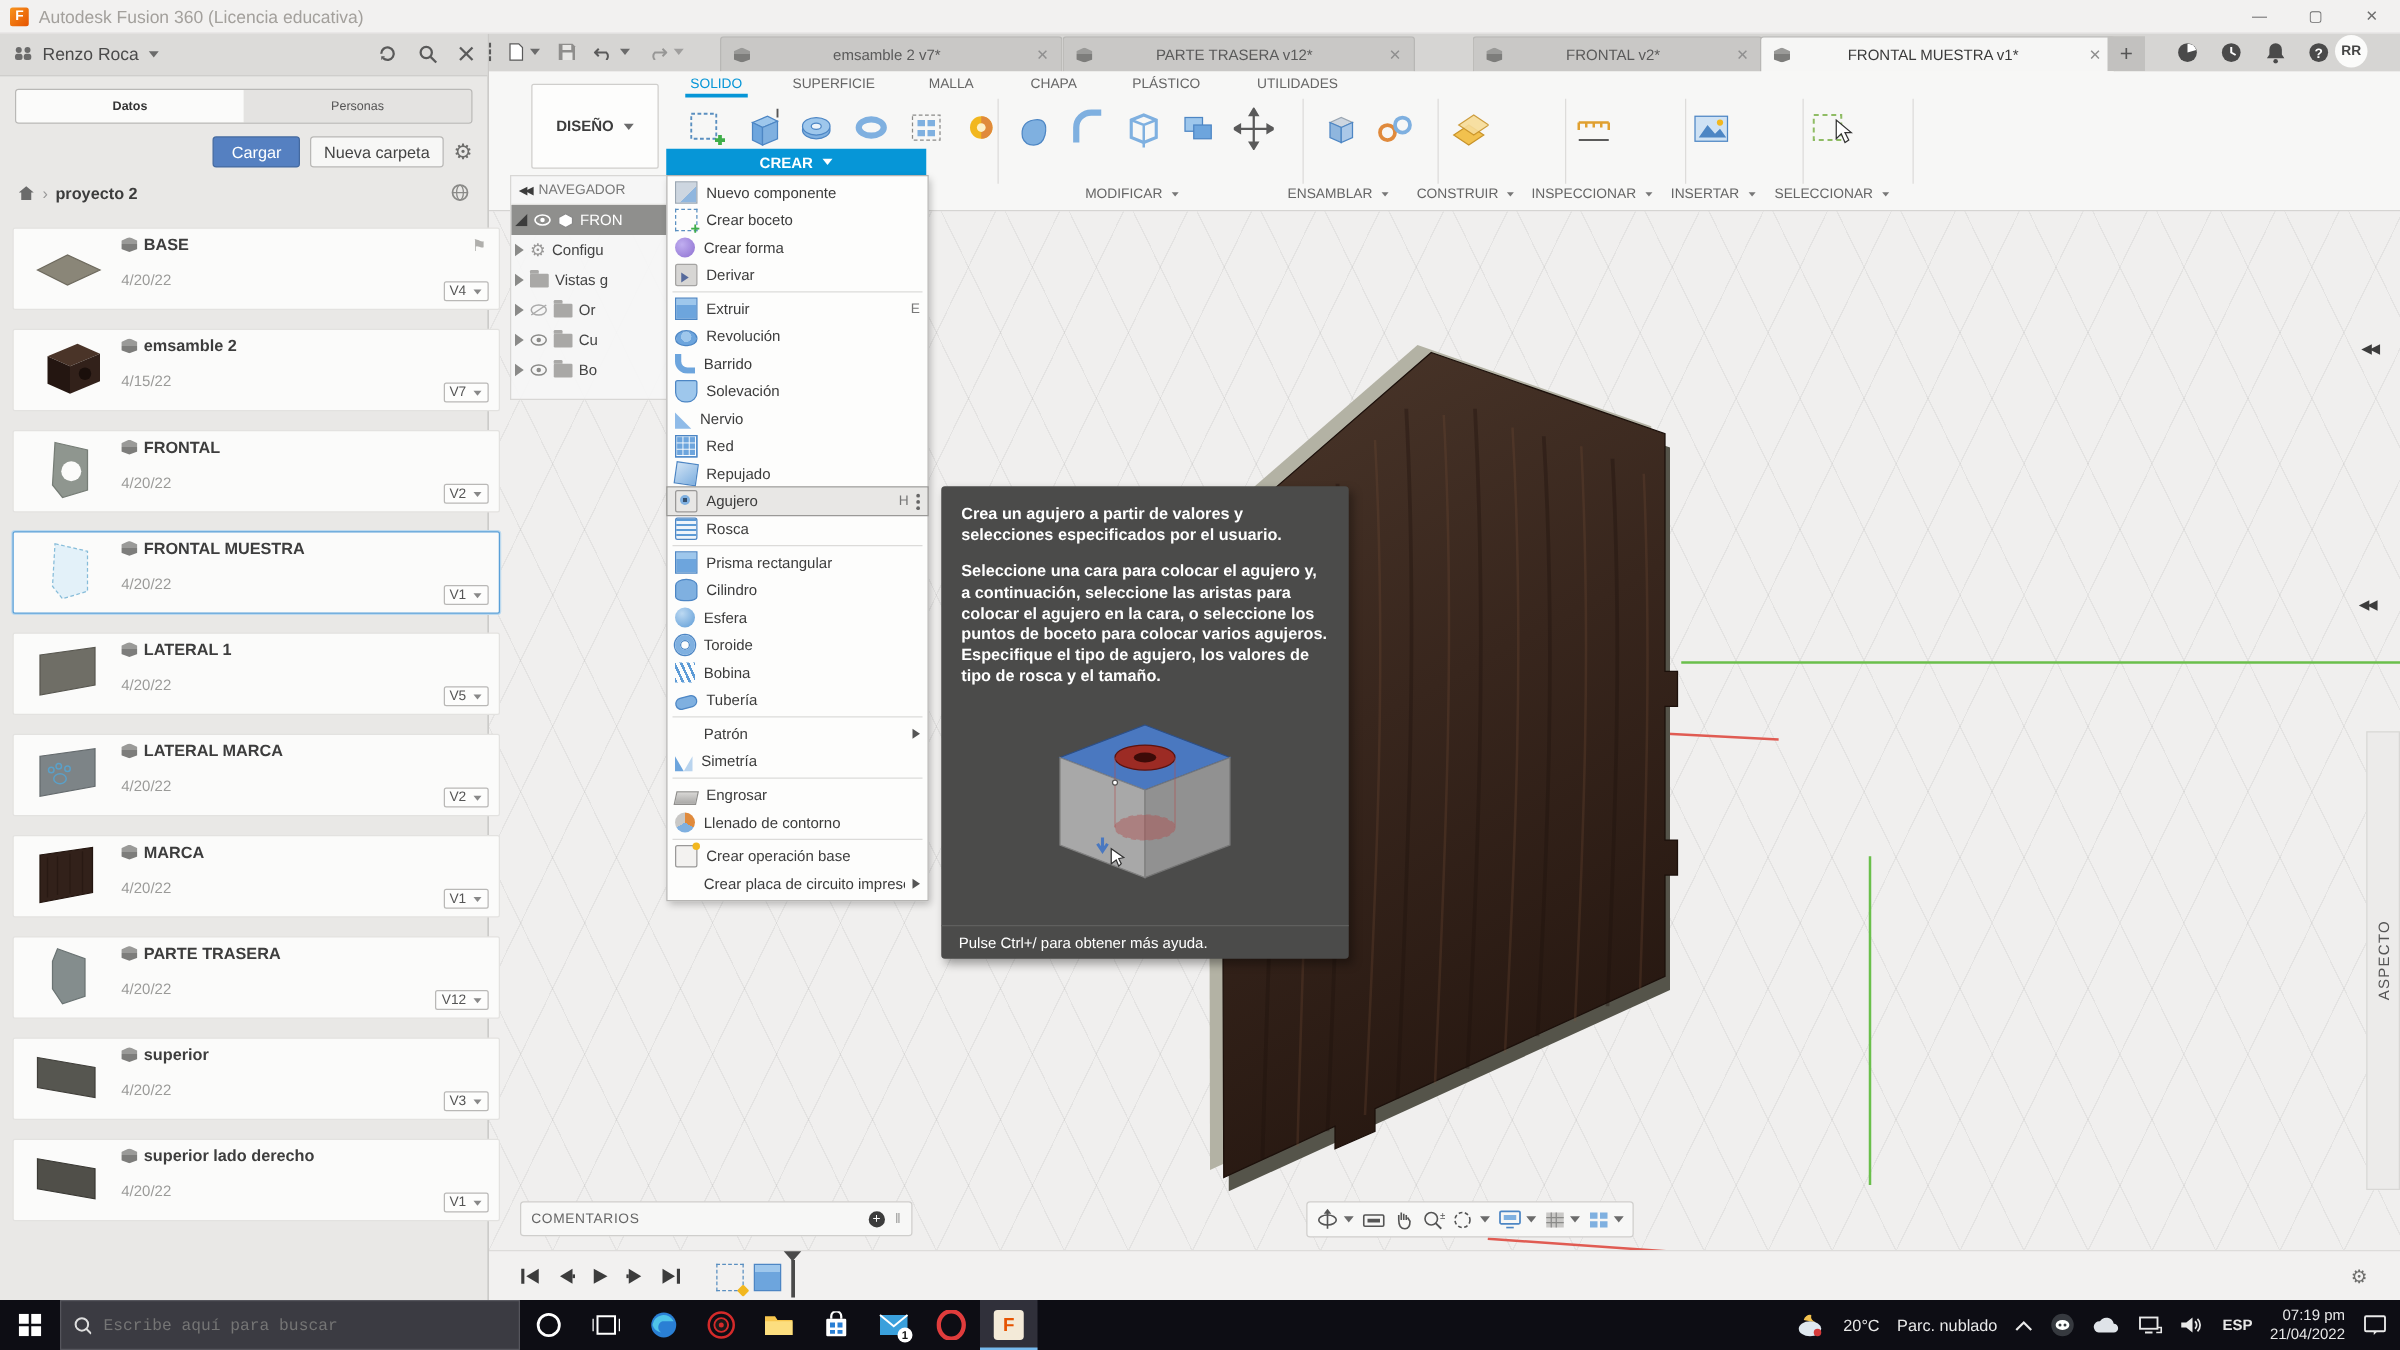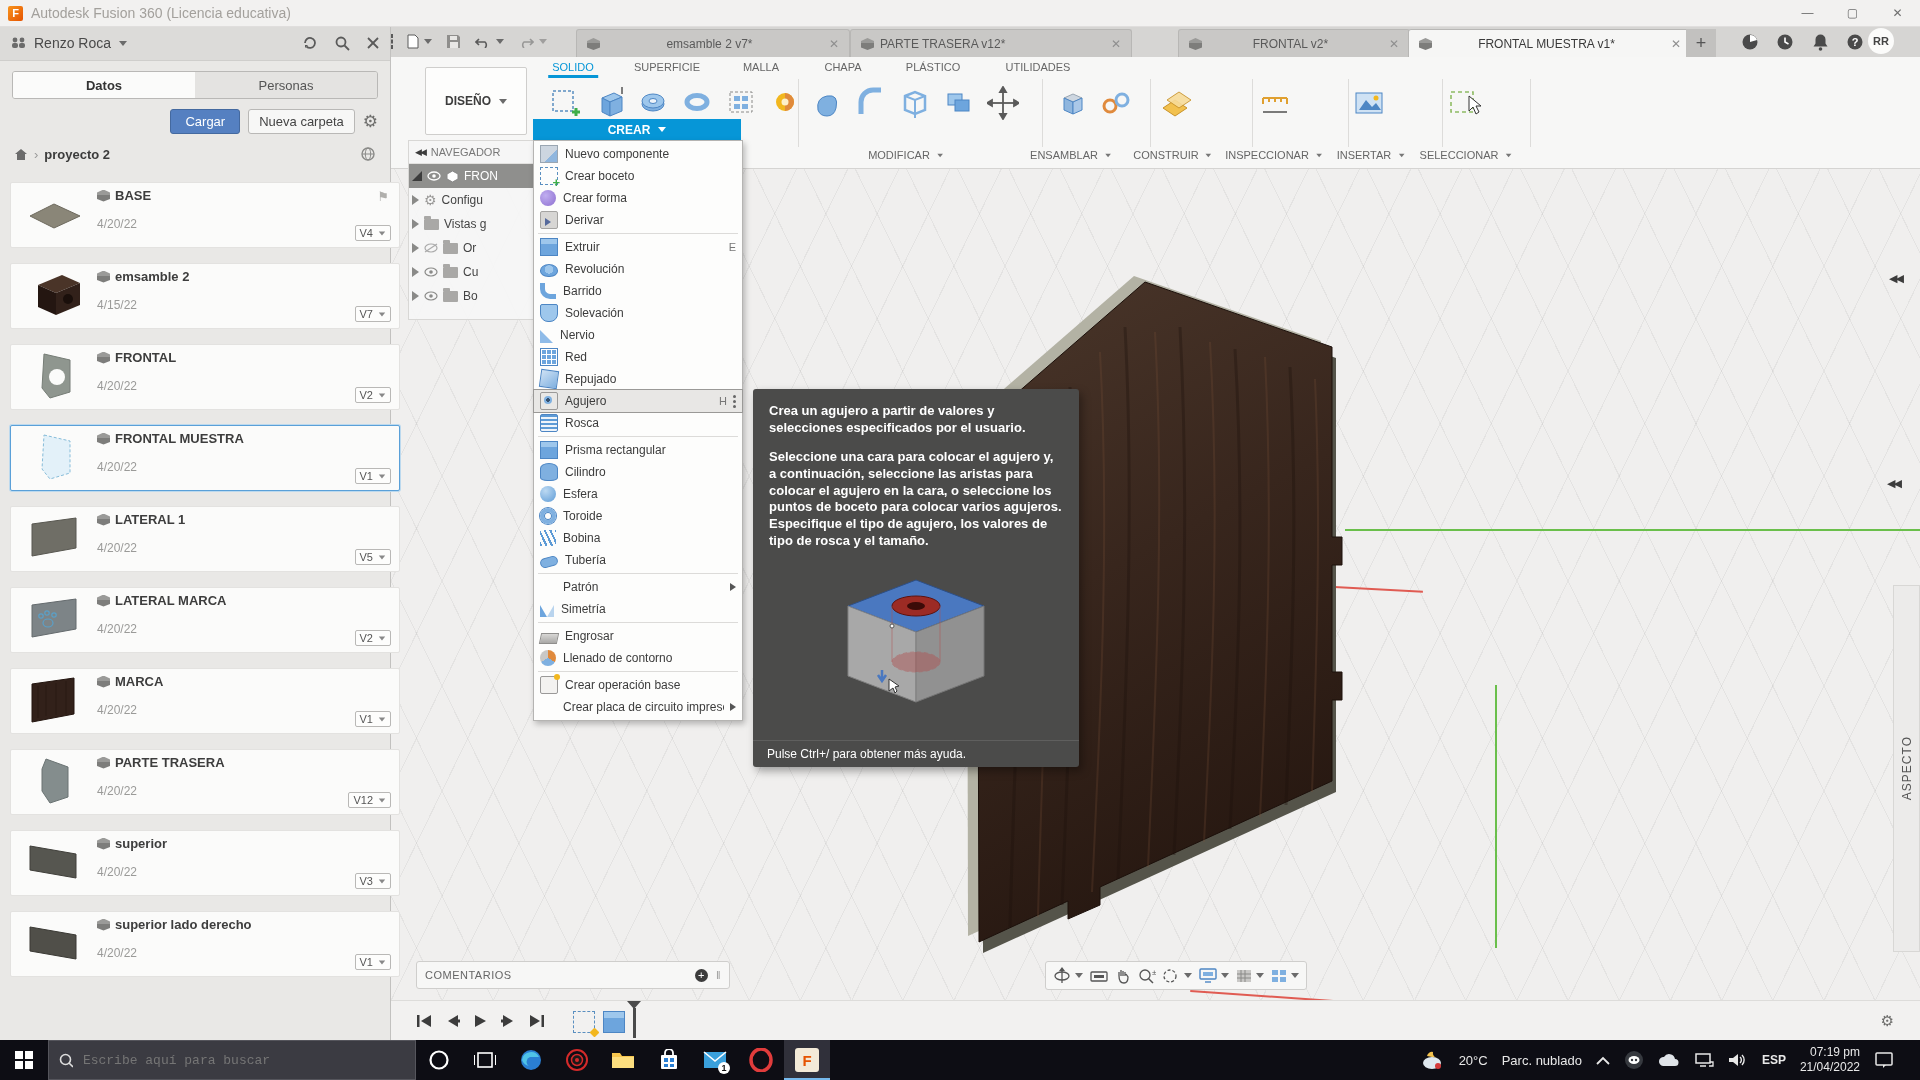--- a/index.html
+++ b/index.html
@@ -15,21 +15,21 @@
   .win-btns{margin-left:auto;display:flex;height:26px}
   .win-btn{width:45px;height:26px;display:flex;align-items:center;justify-content:center;color:#6e6e6e;font-size:12px}
 
   
   #left-panel{left:0;top:26px;width:390px;height:1014px;background:#e9e8e6;border-right:1px solid #c2c1bf;z-index:30}
   .user-row{height:34px;background:#dcdbd9;display:flex;align-items:center;padding:0 10px;border-bottom:1px solid #cfcecc}
   .user-row .uname{font-size:14px;color:#4a4a4a;margin:0 6px}
   .chev-down{width:0;height:0;border-left:4px solid transparent;border-right:4px solid transparent;border-top:5px solid #6b6b6b;margin-left:2px}
   .user-icons{margin-left:auto;display:flex;gap:16px;align-items:center}
   .seg-tabs{display:flex;margin:10px 12px 0 12px;border:1px solid #b9b8b6;border-radius:3px;overflow:hidden;height:26px}
-  .seg{flex:1;display:flex;align-items:center;justify-content:center;font-size:13px;color:#555;background:#e4e3e1}
+  .seg{flex:1;display:flex;align-items:center;justify-content:center;font-size:10px;color:#555;background:#e4e3e1}
   .seg.active{background:#fbfbfa;font-weight:bold;color:#333}
   .actions-row{display:flex;align-items:center;justify-content:flex-end;gap:8px;margin:10px 12px 0 12px}
   .btn-blue{background:#5580c1;color:#fff;border:1px solid #44699f;border-radius:3px;font-size:13px;padding:4px 14px}
   .btn-white{background:#f7f7f6;color:#444;border:1px solid #b9b8b6;border-radius:3px;font-size:13px;padding:4px 10px}
   .crumb-row{display:flex;align-items:center;margin:12px 14px 6px 14px;font-size:13px;color:#333}
   .crumb-row .sep{color:#999;margin:0 6px}
   .crumb-row .proj{font-weight:bold;color:#3c3c3c}
   .cards{position:absolute;left:0;top:152px;width:390px;bottom:0;overflow:hidden;padding:4px 10px}
   .card{position:relative;height:64px;background:#fbfbfa;border:1px solid #e3e2e0;border-radius:2px;margin-bottom:15px;display:flex}
   .card.selected{border:1px solid #5aa0d8;box-shadow:0 0 0 1px #bcd9ee}
@@ -157,21 +157,21 @@
   .tl-marker:before{content:"";position:absolute;top:-7px;left:-6px;border-left:7px solid transparent;border-right:7px solid transparent;border-top:8px solid #4a4a4a}
   .tl-gear{margin-left:auto;margin-right:26px;color:#6e6e6c;font-size:15px}
 
   
   #taskbar{left:0;top:1040px;width:1920px;height:40px;background:#0d0d14;z-index:50;display:flex;align-items:stretch}
   .tb-start{width:48px;display:flex;align-items:center;justify-content:center}
   .tb-search{width:346px;background:#3b3b42;border:1px solid #55555c;display:flex;align-items:center;padding:0 10px;gap:8px}
   .tb-search input{background:transparent;border:none;outline:none;color:#fef9c3;font-size:13px;width:100%;font-family:Liberation Mono, monospace}
   .tb-ico{width:46px;display:flex;align-items:center;justify-content:center;position:relative}
   .tb-ico.active-app{background:#30303a;box-shadow:inset 0 -2px 0 #76b9ed}
-  .tb-right{margin-left:auto;display:flex;align-items:center;gap:14px;padding-right:26px;color:#e8e8e8;font-size:13px}
+  .tb-right{margin-left:auto;display:flex;align-items:center;gap:14px;padding-right:10px;color:#e8e8e8;font-size:13px}
   .tb-time{text-align:right;font-size:12px;line-height:1.25}
   .badge1{position:absolute;right:8px;bottom:6px;width:12px;height:12px;border-radius:50%;background:#fff;color:#111;
     font-size:9px;display:flex;align-items:center;justify-content:center;font-weight:bold}
 </style>
 </head>
 <body>
 
 <div id="app">
 
   <div id="titlebar" class="abs">
@@ -589,21 +589,21 @@
           <span class="chev-down"></span>
         </span>
     </div>
     <div class="doc-tab" style="left:208px;width:252px">
       <span class="cube-ico"></span>
         <span style="flex:1;text-align:center">emsamble 2 v7*</span>
         <span class="x">✕</span>
     </div>
     <div class="doc-tab" style="left:482px;width:260px">
       <span class="cube-ico"></span>
-        <span style="flex:1;text-align:left">PARTE TRASERA v12*</span>
+        <span style="flex:1;text-align:center">PARTE TRASERA v12*</span>
         <span class="x">✕</span>
     </div>
     <div class="doc-tab" style="left:810px;width:210px">
       <span class="cube-ico"></span>
         <span style="flex:1;text-align:center">FRONTAL v2*</span>
         <span class="x">✕</span>
     </div>
     <div class="doc-tab active" style="left:1040px;width:262px">
       <span class="cube-ico"></span>
         <span style="flex:1;text-align:center">FRONTAL MUESTRA v1*</span>

